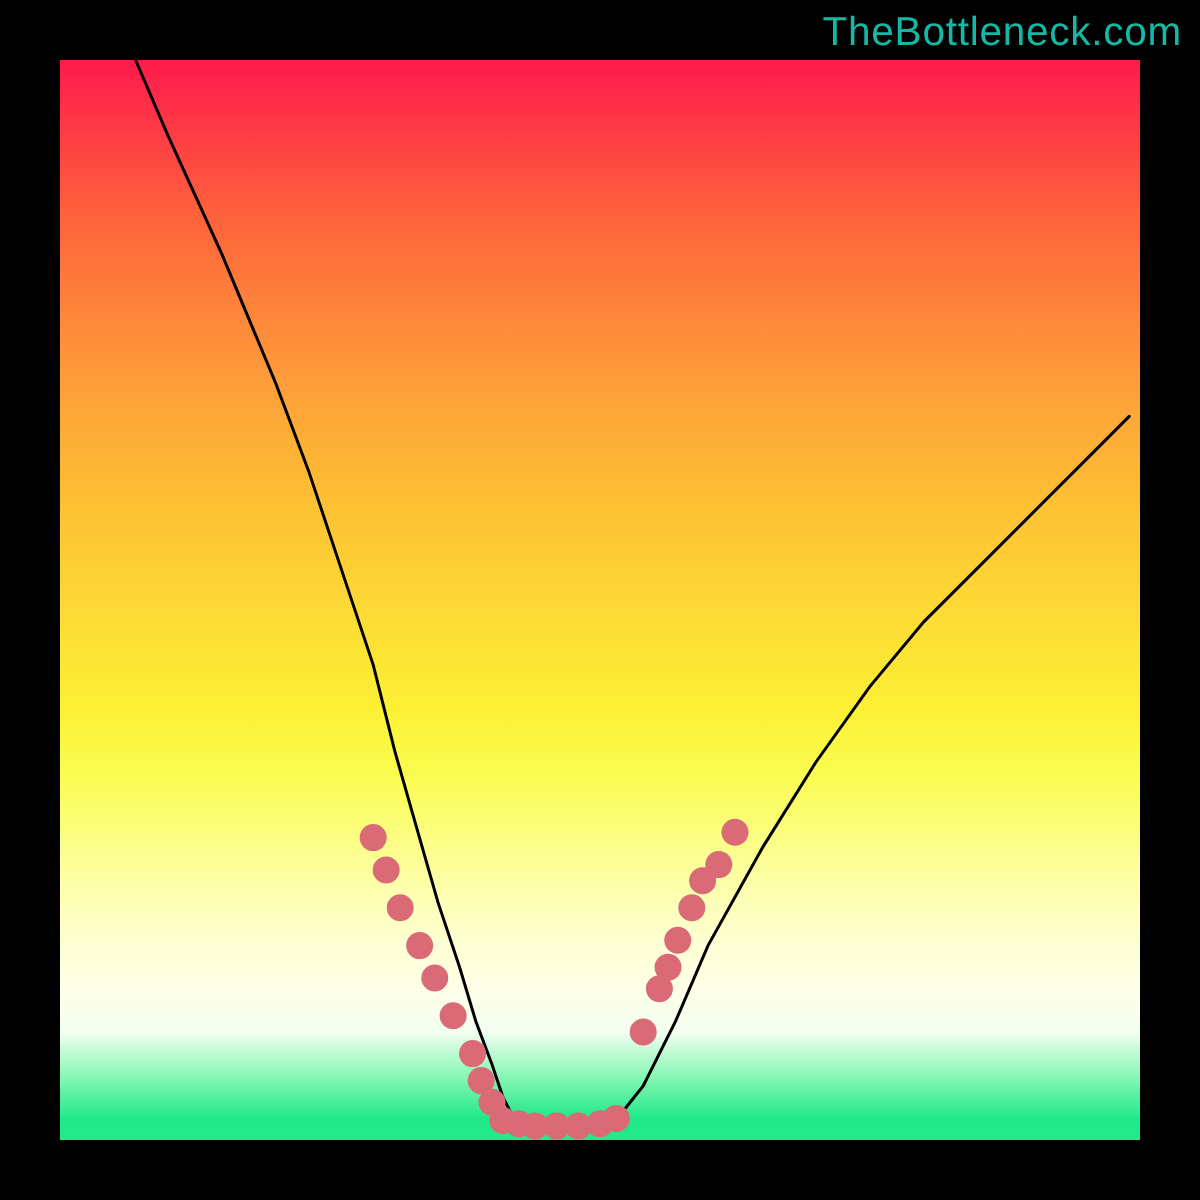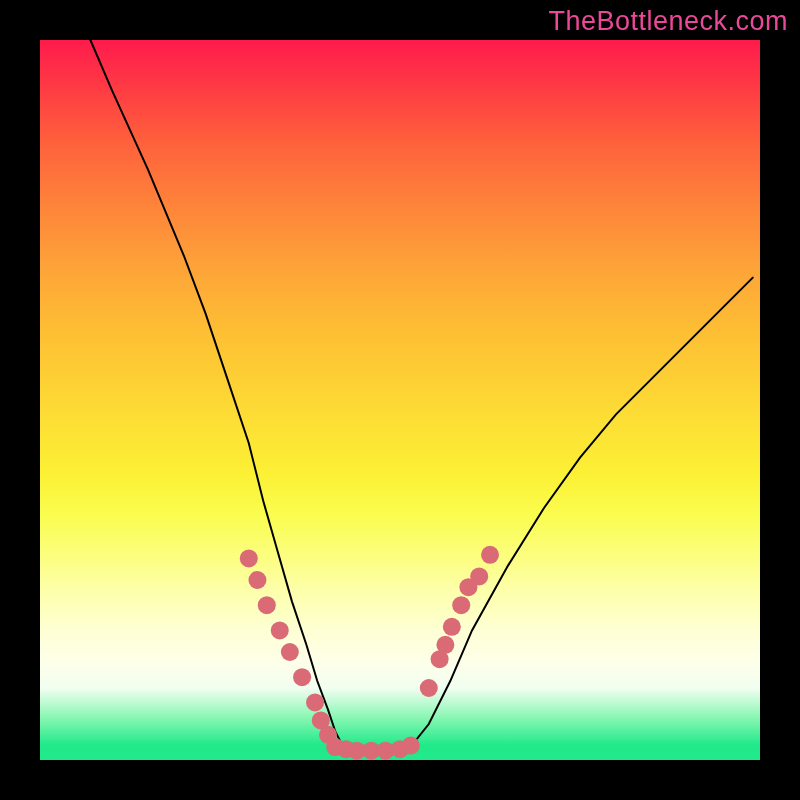--- a/index.html
+++ b/index.html
@@ -49,21 +49,21 @@
     left: 0;
     top: 0;
     width: 720px;
     height: 720px;
     overflow: visible;
   }
   .watermark {
     position: absolute;
     top: 6px;
     right: 12px;
-    color: #ec4899;
+    color: #14b8a6;
     font-size: 27px;
     font-weight: 400;
     letter-spacing: 0.5px;
     z-index: 25;
   }
 </style>
 </head>
 <body>
 
 <div class="outer">

